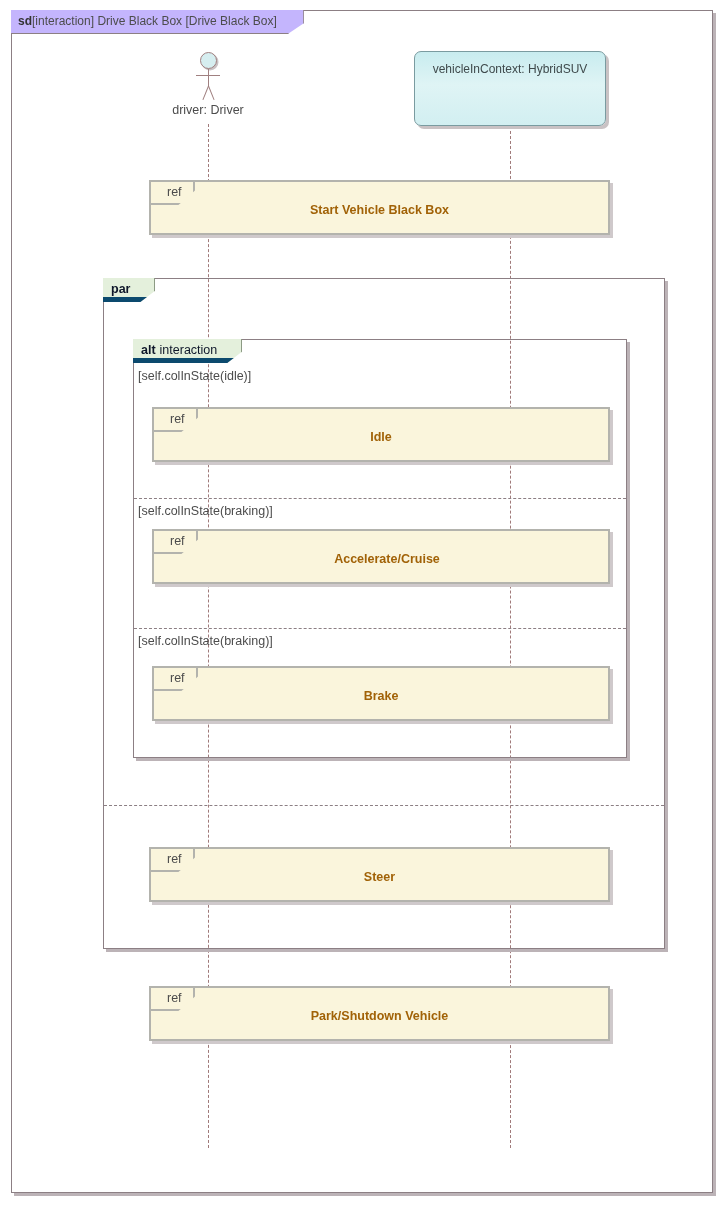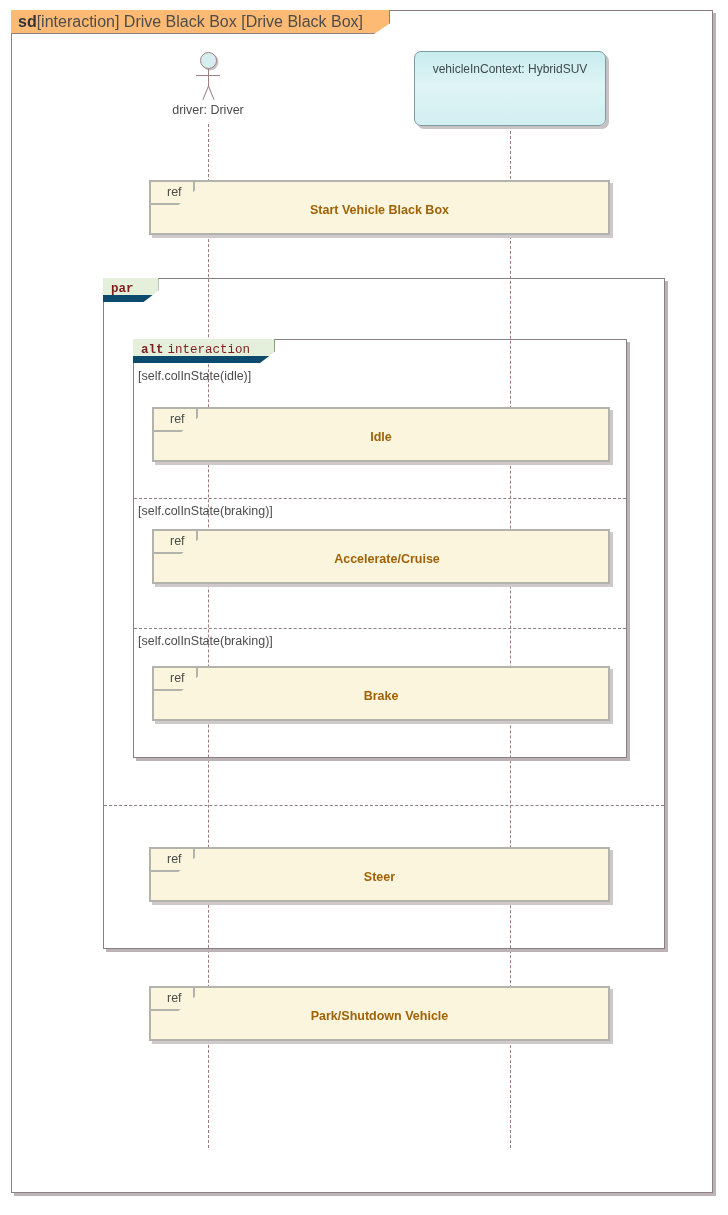--- a/index.html
+++ b/index.html
@@ -27,26 +27,26 @@
     background: #ffffff;
     box-shadow: 3px 3px 0 0 #bcb3b7;
     box-sizing: border-box;
   }
   .sd-tab {
     position: absolute;
     left: 11px;
     top: 10px;
     height: 24px;
     box-sizing: border-box;
-    background: #fdba74;
+    background: #c4b5fd;
     border-right: 1px solid #8c7f84;
     border-bottom: 1px solid #8c7f84;
     padding: 0 26px 0 7px;
     line-height: 23px;
-    font-size: 16px;
+    font-size: 12px;
     color: #4c4c4c;
     white-space: nowrap;
     clip-path: polygon(0 0, 100% 0, 100% 55%, calc(100% - 16px) 100%, 0 100%);
   }
   .sd-tab b { font-weight: bold; color: #333; }
 
   
   .lifeline {
     position: absolute;
     width: 0;
@@ -166,28 +166,27 @@
     background: transparent;
   }
   .cf-tab {
     position: absolute;
     left: 0;
     top: 0;
     height: 24px;
     box-sizing: border-box;
     background: #e4f0dc;
     border-right: 1px solid #8c9a84;
-    border-bottom: 7px solid #0c4a6e;
+    border-bottom: 5px solid #0c4a6e;
     padding: 0 24px 0 8px;
     line-height: 23px;
     font-size: 12.5px;
-    color: #7f1d1d;
+    color: #0f172a;
     white-space: nowrap;
     clip-path: polygon(0 0, 100% 0, 100% 52%, calc(100% - 15px) 100%, 0 100%);
-    font-family: Liberation Mono, monospace;
   }
   .cf-tab b { font-weight: bold; }
   .guard {
     position: absolute;
     font-size: 12.5px;
     color: #4c4c4c;
     white-space: nowrap;
   }
   .divider {
     position: absolute;

